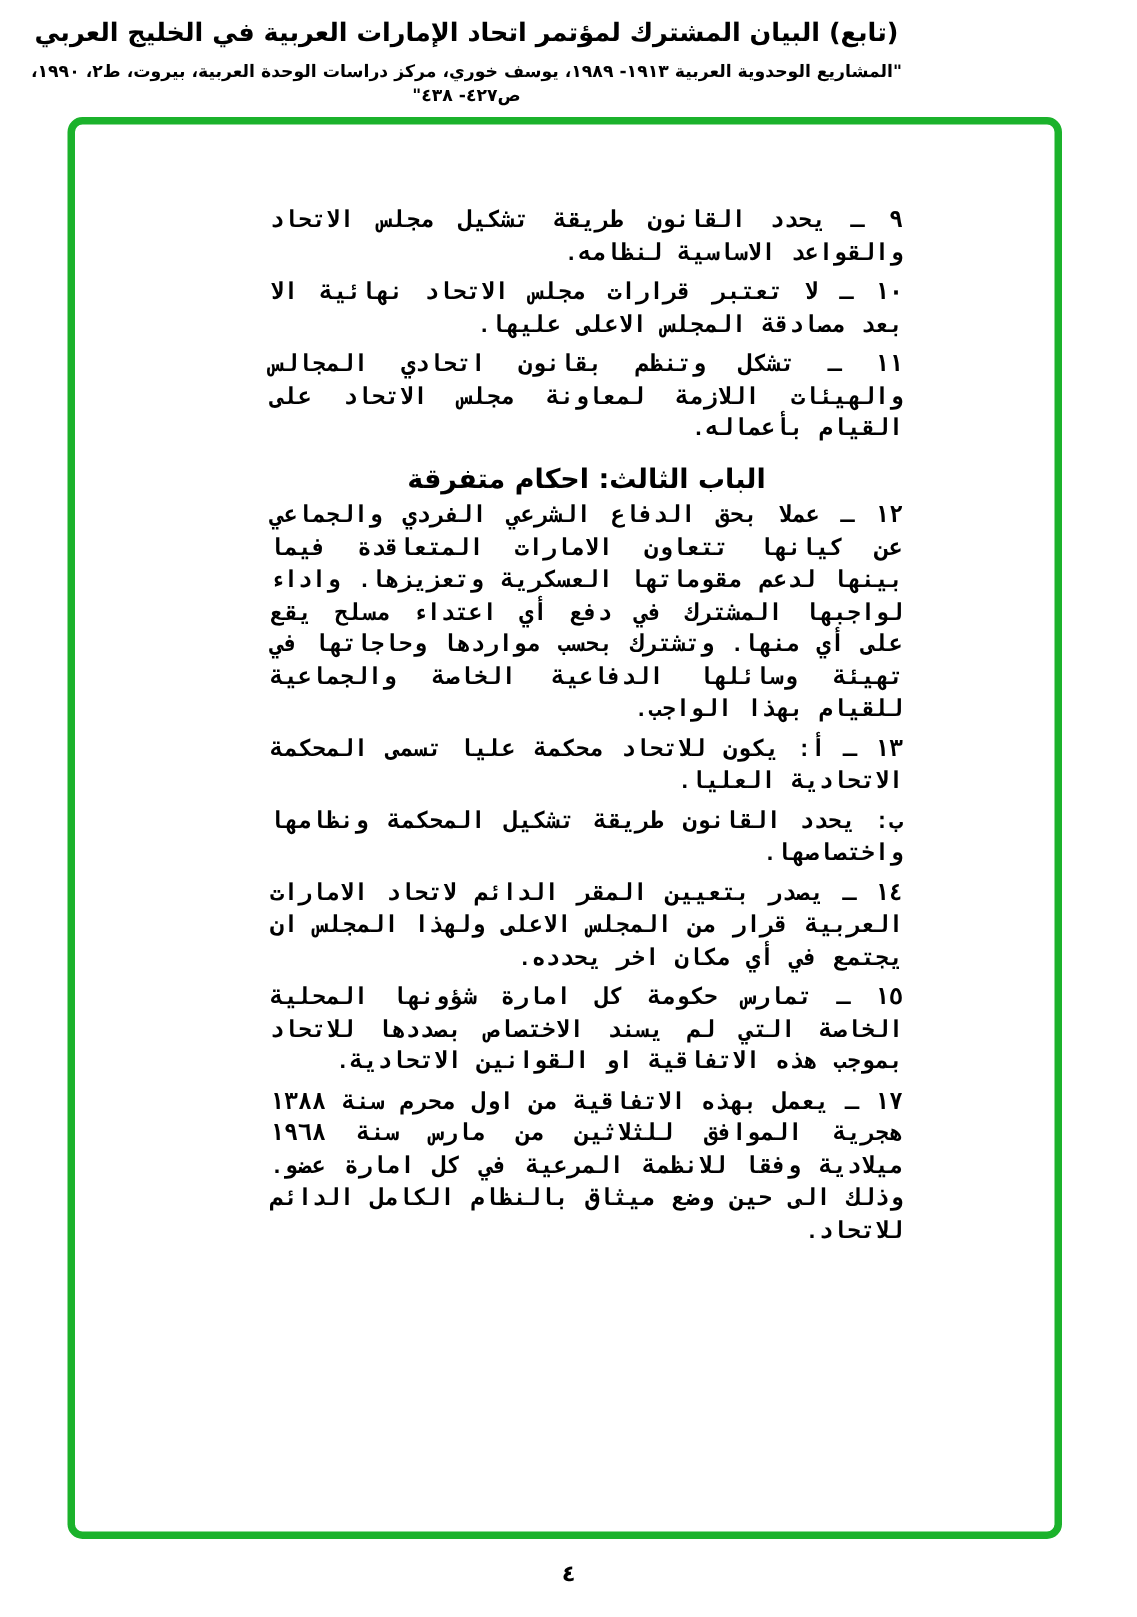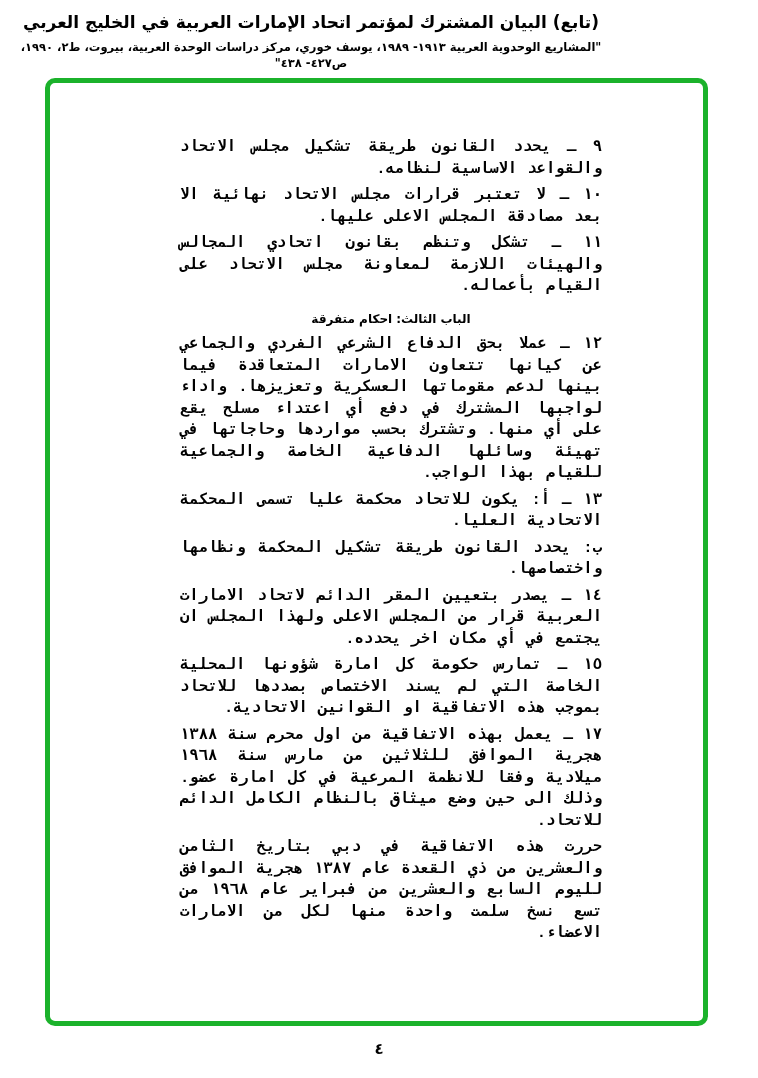--- a/index.html
+++ b/index.html
@@ -58,21 +58,21 @@
   .para {
     margin: 4px 0 5px 0;
     text-align: justify;
     text-align-last: right;
     word-spacing: 1px;
     font-family: Liberation Mono, monospace;
   }
   .section-heading {
     margin: 11px 0 0 0;
     text-align: center;
-    font-size: 12px;
+    font-size: 18px;
     font-weight: 700;
   }
   .page-number {
     position: absolute;
     top: 1040px;
     left: 0;
     width: 758px;
     text-align: center;
     direction: rtl;
     font-size: 15px;
@@ -95,16 +95,15 @@
   <div class="para">١١ ـ تشكل وتنظم بقانون اتحادي المجالس والهيئات اللازمة لمعاونة مجلس الاتحاد على القيام بأعماله.</div>
 
   <div class="section-heading">الباب الثالث: احكام متفرقة</div>
 
   <div class="para">١٢ ـ عملا بحق الدفاع الشرعي الفردي والجماعي عن كيانها تتعاون الامارات المتعاقدة فيما بينها لدعم مقوماتها العسكرية وتعزيزها. واداء لواجبها المشترك في دفع أي اعتداء مسلح يقع على أي منها. وتشترك بحسب مواردها وحاجاتها في تهيئة وسائلها الدفاعية الخاصة والجماعية للقيام بهذا الواجب.</div>
   <div class="para">١٣ ـ أ: يكون للاتحاد محكمة عليا تسمى المحكمة الاتحادية العليا.</div>
   <div class="para">ب: يحدد القانون طريقة تشكيل المحكمة ونظامها واختصاصها.</div>
   <div class="para">١٤ ـ يصدر بتعيين المقر الدائم لاتحاد الامارات العربية قرار من المجلس الاعلى ولهذا المجلس ان يجتمع في أي مكان اخر يحدده.</div>
   <div class="para">١٥ ـ تمارس حكومة كل امارة شؤونها المحلية الخاصة التي لم يسند الاختصاص بصددها للاتحاد بموجب هذه الاتفاقية او القوانين الاتحادية.</div>
   <div class="para">١٧ ـ يعمل بهذه الاتفاقية من اول محرم سنة ١٣٨٨ هجرية الموافق للثلاثين من مارس سنة ١٩٦٨ ميلادية وفقا للانظمة المرعية في كل امارة عضو. وذلك الى حين وضع ميثاق بالنظام الكامل الدائم للاتحاد.</div>
-  <div class="para">حررت هذه الاتفاقية في دبي بتاريخ الثامن والعشرين من ذي القعدة عام ١٣٨٧ هجرية الموافق لليوم السابع والعشرين من فبراير عام ١٩٦٨ من تسع نسخ سلمت واحدة منها لكل من الامارات الاعضاء.</div>
 </div>
 
 <div class="page-number">٤</div>
 
 </body></html>

